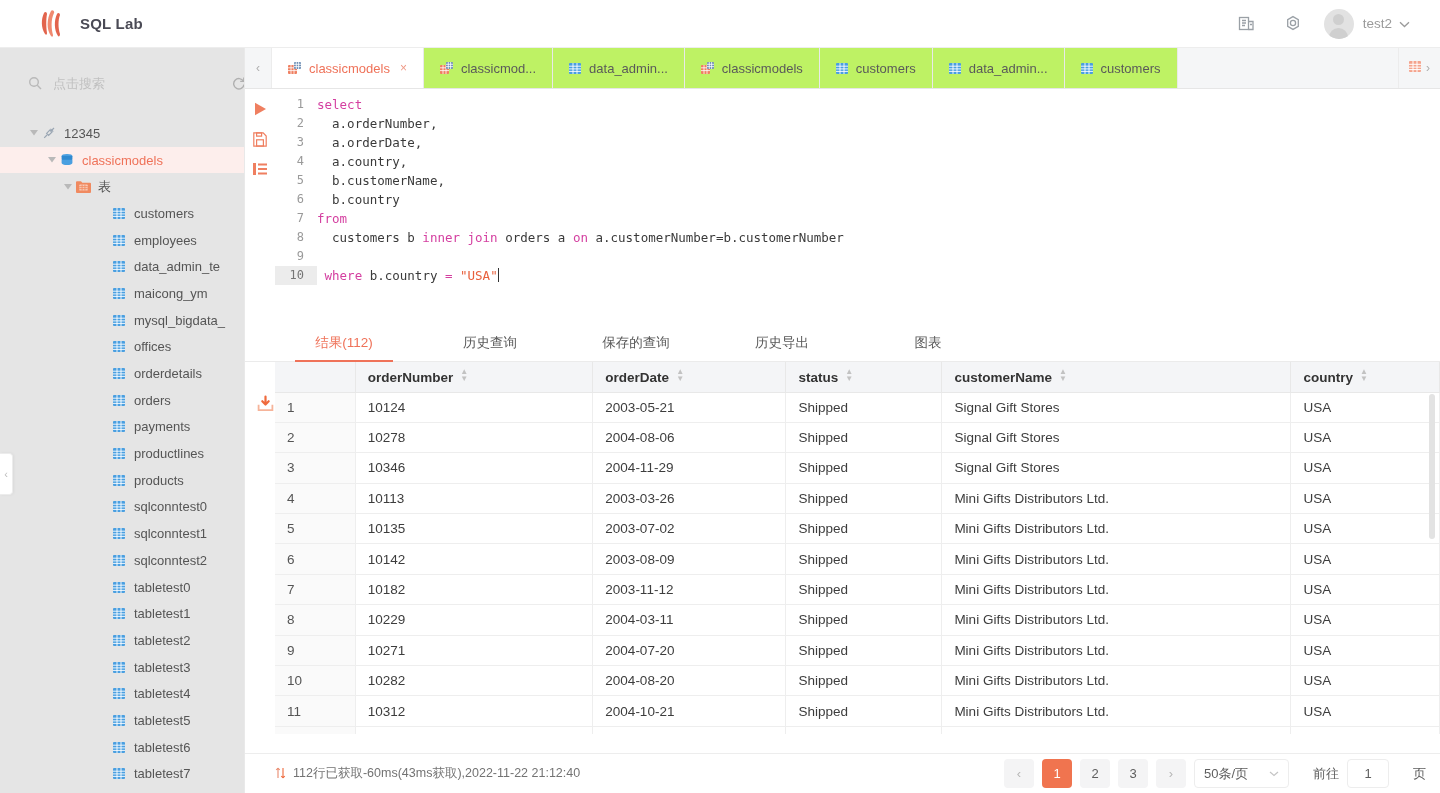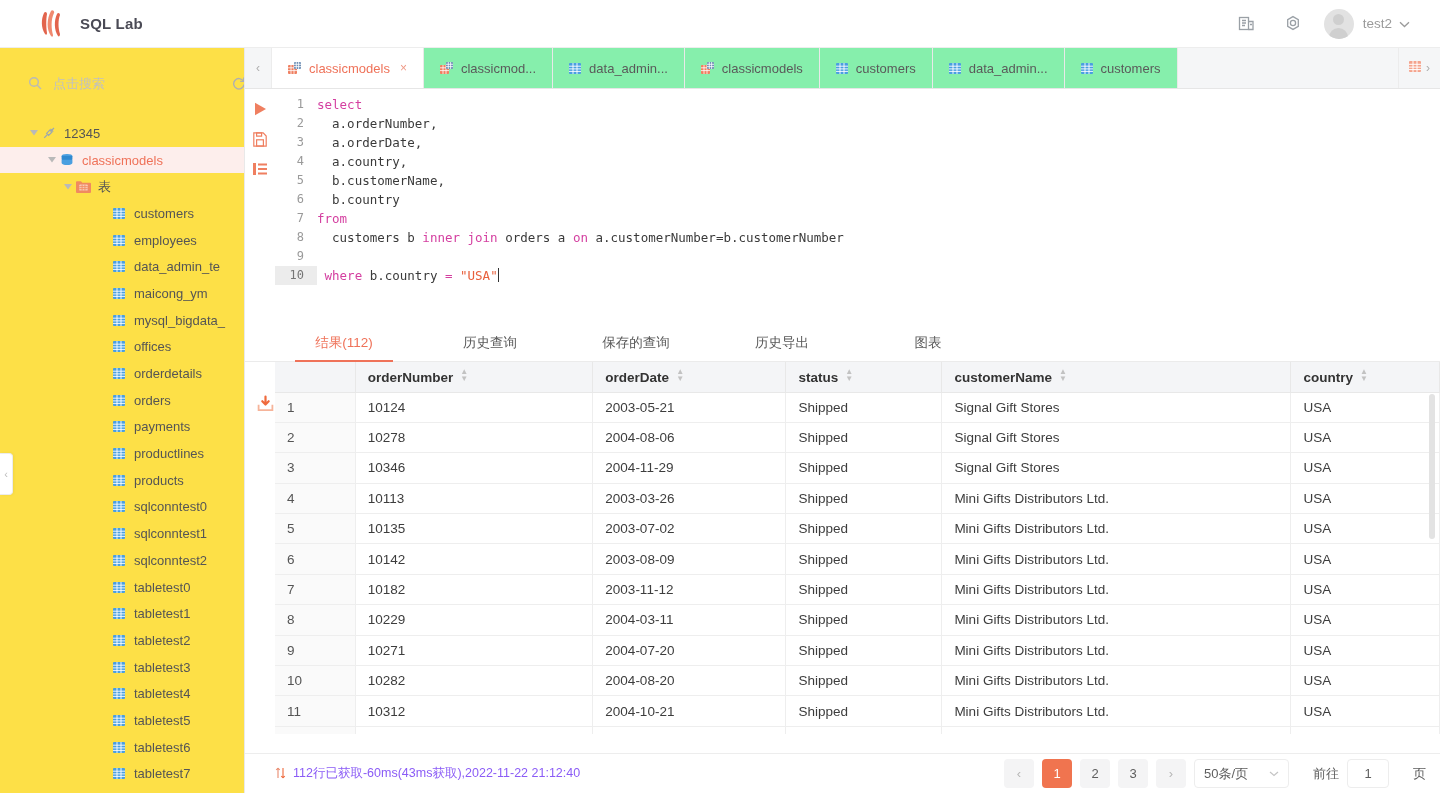--- a/index.html
+++ b/index.html
@@ -39,21 +39,21 @@
     margin-right: 9px;
   }
   .avatar .head { width: 11px; height: 11px; border-radius: 50%; background: #cfcfcf; position: absolute; margin-bottom: 14px;}
   .avatar .body { width: 19px; height: 11px; border-radius: 10px 10px 0 0; background: #cfcfcf; }
   .username { color: #9b9b9b; font-size: 13.5px; margin-right: 7px; }
   .caret-down { color: #9b9b9b; font-size: 11px; }
 
   
   .sidebar {
     position: absolute; left: 0; top: 48px; width: 245px; height: 745px;
-    background: #fde047; border-right: 1px solid #e9e9e9;
+    background: #e5e5e5; border-right: 1px solid #e9e9e9;
     overflow: hidden;
   }
   .search-row {
     height: 42px; display: flex; align-items: center; padding: 0 14px 0 28px;
     margin-top: 14px;
   }
   .search-ico { color: #b9b9b9; font-size: 13px; margin-right: 9px; display:flex; }
   .search-input {
     flex: 1; border: none; outline: none; font-size: 13px; color: #444;
     font-family: "Liberation Sans", sans-serif; background: transparent;
@@ -96,21 +96,21 @@
   }
   .tabscroll-btn {
     width: 27px; display: flex; align-items: center; justify-content: center;
     color: #aeaeae; font-size: 12px; cursor: pointer; background: #f5f6f7;
     border-right: 1px solid #ececec;
   }
   .tabs { display: flex; flex: 1; overflow: hidden; }
   .tab {
     display: flex; align-items: center; padding: 0 16px; gap: 8px;
     font-size: 13px; color: #5a5a5a; cursor: pointer; white-space: nowrap;
-    border-right: 1px solid #e9e9e9; background: #86efac; min-width: 0;
+    border-right: 1px solid #e9e9e9; background: #bef264; min-width: 0;
   }
   .tab.active { background: #fff; color: #ef7259; border-bottom: 1px solid #fff; margin-bottom:-1px;}
   .tab .tabclose { color: #bdbdbd; font-size: 12px; margin-left: 2px; }
   .tab.active .tabclose { color: #ef9a87; }
   .tabadd {
     width: 42px; display: flex; align-items: center; justify-content: center; gap:5px;
     background: #f5f6f7; color: #aeaeae; font-size: 12px; cursor: pointer;
     border-left: 1px solid #ececec;
   }
 
@@ -183,21 +183,21 @@
   .vscroll {
     position: absolute; right: 5px; top: 32px; width: 6px; height: 145px;
     background: #e3e3e3; border-radius: 3px;
   }
 
   
   .footer {
     position: absolute; left: 0; bottom: 0; width: 1195px; height: 40px;
     background: #fff; border-top: 1px solid #ededed; display: flex; align-items: center;
   }
-  .status { display: flex; align-items: center; margin-left: 30px; color: #8b5cf6; font-size: 12.5px; }
+  .status { display: flex; align-items: center; margin-left: 30px; color: #737373; font-size: 12.5px; }
   .status .updown { margin-right: 7px; font-size: 10px; line-height: 9px; }
   .pager { margin-left: auto; display: flex; align-items: center; margin-right: 14px; gap: 8px; }
   .pgbtn {
     min-width: 30px; height: 29px; border-radius: 4px; background: #f4f4f5;
     display: flex; align-items: center; justify-content: center; font-size: 13px;
     color: #5e5e5e; cursor: pointer; padding: 0 6px;
   }
   .pgbtn.arrow { color: #b6b6b6; background: #f4f4f5; }
   .pgbtn.active { background: #f0744f; color: #fff; }
   .pgsize {

